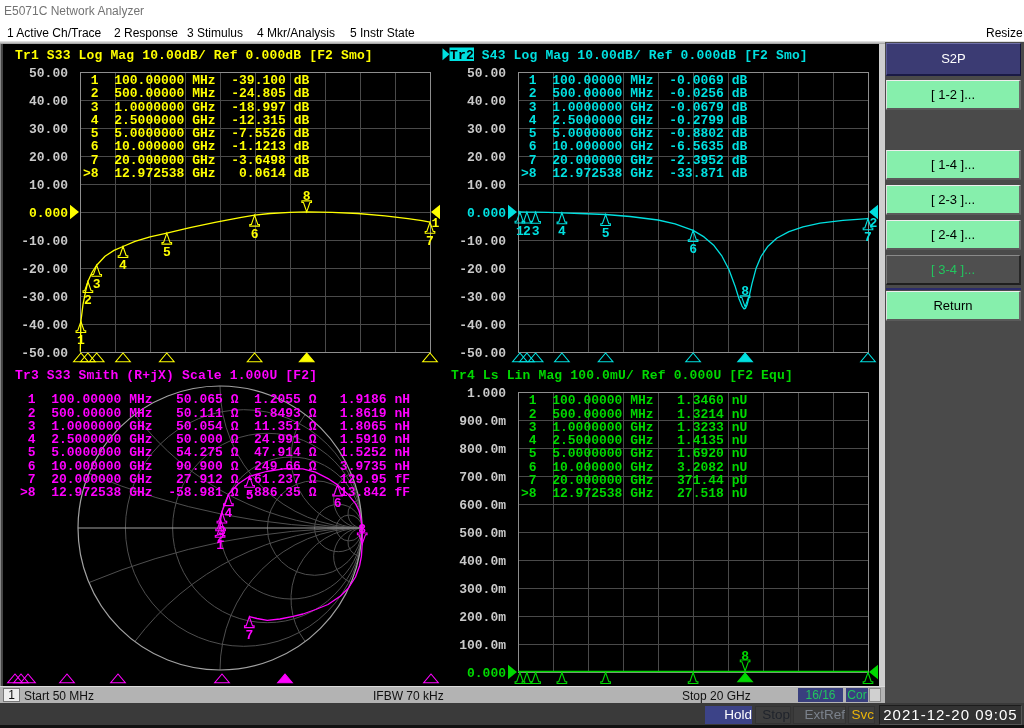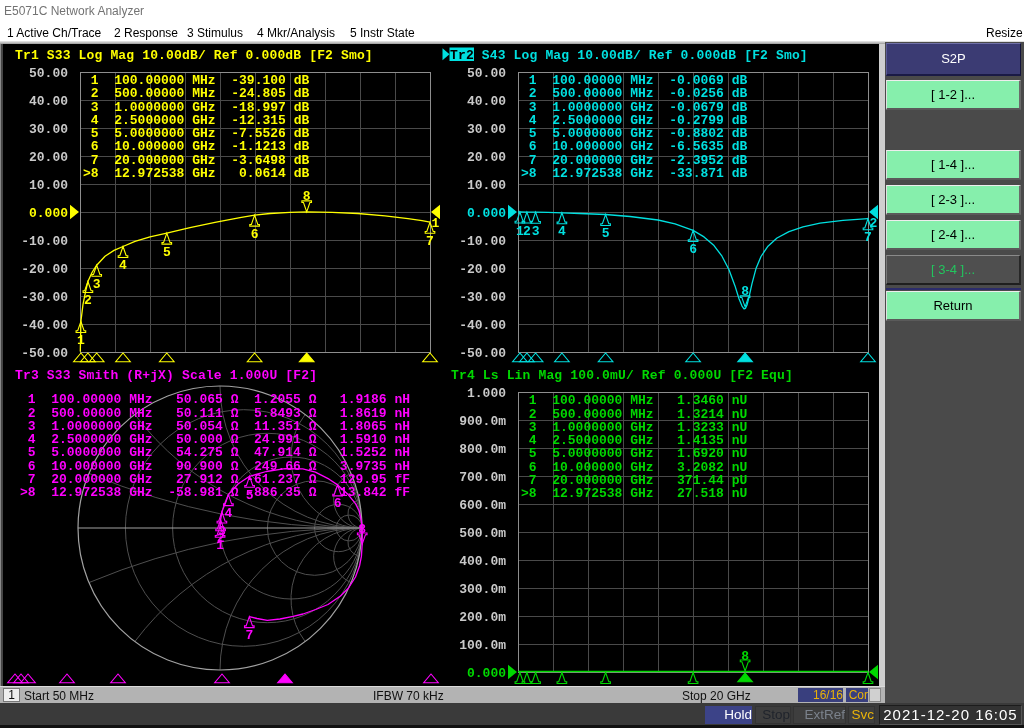--- a/index.html
+++ b/index.html
@@ -11,21 +11,21 @@
 #leftedge{position:absolute;left:0;top:44px;width:3px;height:642px;background:#454545;border-left:1px solid #8a8a8a}
 #sidestrip{position:absolute;left:879px;top:44px;width:6px;height:642px;background:#cfcfcf}
 #sidepanel{position:absolute;left:885px;top:42px;width:139px;height:661px;background:#4a4a4a}
 .btn{position:absolute;left:1px;width:135px;height:30px;background:#86efac;border:1px solid #303030;border-top:1px solid #ededed;border-left:1px solid #e0e0e0;border-bottom:2px solid #5a5a5a;border-right:2px solid #6a6a6a;color:#000;font-size:13px;text-align:center;line-height:27px}
 .btnsel{background:#4f4f4f;color:#22c55e;border-top:1px solid #8a8a8a;border-left:1px solid #7a7a7a;border-bottom:2px solid #1e1e1e;border-right:2px solid #262626}
 #s2p{position:absolute;left:1px;top:1px;width:135px;height:33px;background:#3b3b73;border:1px solid #14143a;border-top:1px solid #7070a8;border-left:1px solid #5c5c96;border-bottom:2px solid #1a1a45;color:#fff;font-size:13px;text-align:center;line-height:30px}
 #navline{position:absolute;left:1px;top:246px;width:135px;height:2px;background:#2c2c6a}
 #statusbar{position:absolute;left:0;top:686px;width:885px;height:17px;background:#b3b3b3;border-top:1px solid #dcdcdc;font-size:12px;color:#101010}
 #chbox{position:absolute;left:3px;top:1px;width:17px;height:14px;background:#eeeeee;border:1px solid #777;text-align:center;line-height:13px}
 .sbt{position:absolute;top:2px}
-.sbox{position:absolute;top:1px;height:14px;background:#393f7e;color:#eab308;text-align:right;line-height:14px}
+.sbox{position:absolute;top:1px;height:14px;background:#393f7e;color:#22c55e;text-align:center;line-height:14px}
 #holdbar{position:absolute;left:0;top:703px;width:1024px;height:25px;background:#3a3a3a;border-bottom:3px solid #111}
 .hbx{position:absolute;top:3px;height:18px;font-size:13.5px;text-align:right}
 #datebox{position:absolute;left:877px;top:2px;width:145px;height:20px;background:#323232;border:1px solid #1c1c1c;border-bottom:1px solid #555;border-right:1px solid #555;color:#fff;font-size:15px;letter-spacing:1px;text-align:center;line-height:18px}
 </style></head><body>
 <div id="titlebar">
     <span>E5071C Network Analyzer</span>
   </div>
 <div id="menubar">
 <span class="mi" style="left:7px">1 Active Ch/Trace</span>
 <span class="mi" style="left:114px">2 Response</span>
@@ -249,13 +249,13 @@
 <span class="sbt" style="left:682px">Stop 20 GHz</span>
 <div class="sbox" style="left:798px;width:45px">16/16</div>
 <div class="sbox" style="left:846px;width:22px">Cor</div>
 <div style="position:absolute;left:869px;top:1px;width:12px;height:14px;background:#d0d0d0;border:1px solid #888"></div>
 </div>
 <div id="holdbar">
 <div class="hbx" style="left:705px;width:47px;background:#3c4388;color:#fff;line-height:18px">Hold</div>
 <div class="hbx" style="left:755px;width:36px;background:#3e3e3e;border:1px solid #333;color:#20242c;line-height:16px">Stop</div>
 <div class="hbx" style="left:793px;width:53px;background:#3e3e3e;border:1px solid #333;color:#7b828c;line-height:16px">ExtRef</div>
 <div class="hbx" style="left:848px;width:27px;background:#3e3e3e;border:1px solid #333;color:#eab308;line-height:16px">Svc</div>
-<div id="datebox" style="left:879px;width:143px">2021-12-20 16:05</div>
+<div id="datebox" style="left:879px;width:143px">2021-12-20 09:05</div>
 </div>
 </body></html>

